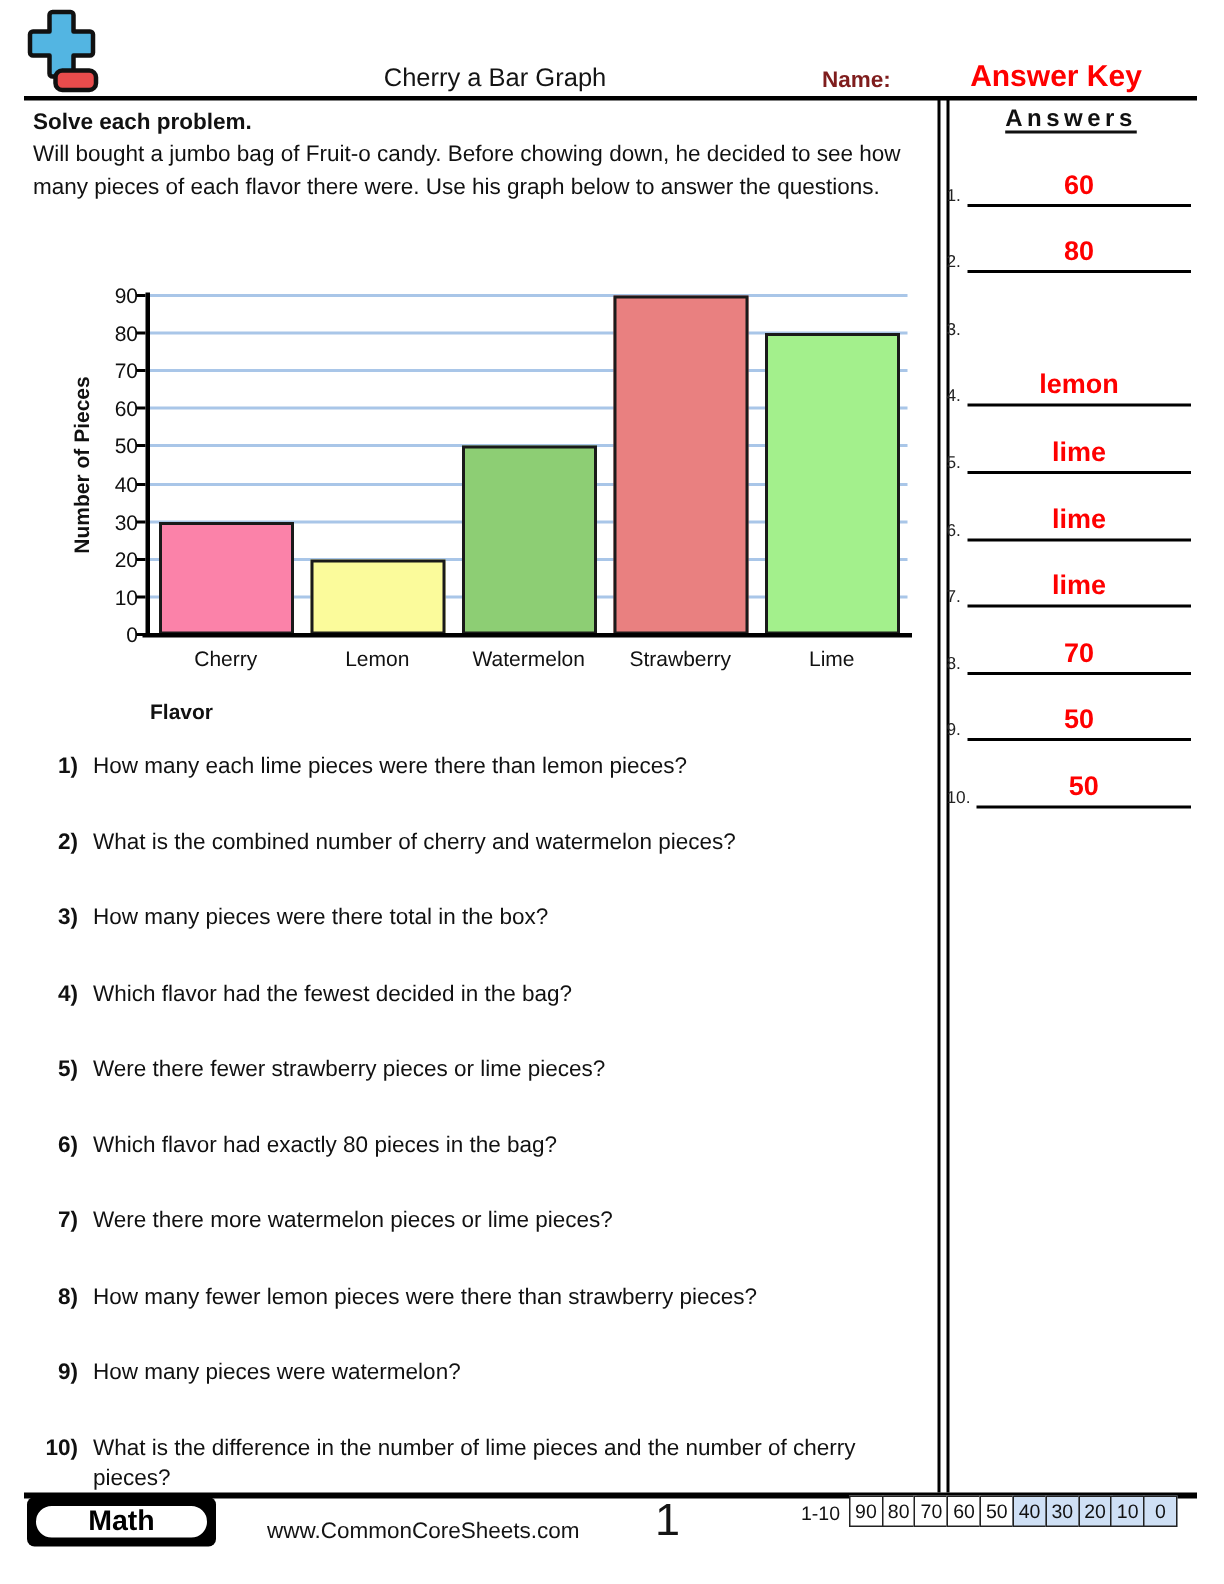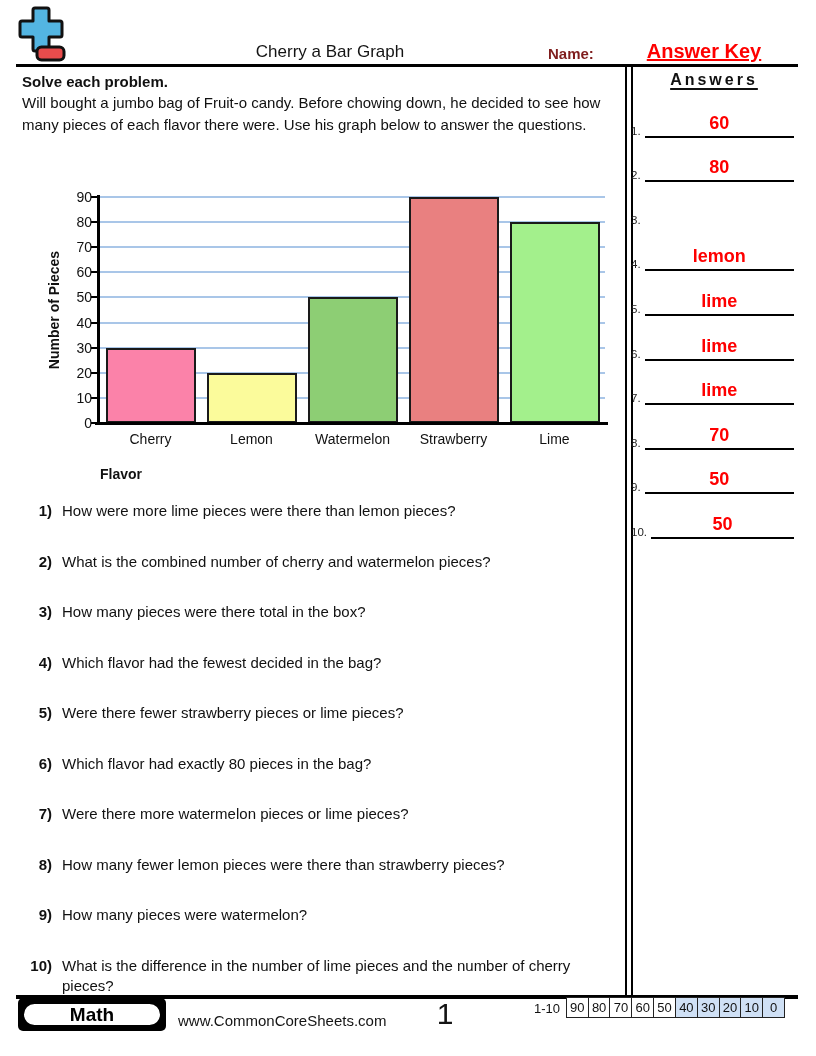--- a/index.html
+++ b/index.html
@@ -51,21 +51,21 @@
   .answers-heading { position:absolute; left:633px; top:71px; width:162px; text-align:center;
     font-size:16px; font-weight:bold; letter-spacing:3px;
     text-decoration:underline; text-underline-offset:3px; text-decoration-thickness:1.5px; }
   .answers-list { position:absolute; left:631px; top:93px; width:163px; }
   .answer-row { display:flex; align-items:flex-end; height:44.6px; }
   .answer-num { flex:none; font-size:11.5px; color:#222; padding-right:4px; padding-bottom:1px; }
   .answer-line { flex:1; border-bottom:2px solid #000; text-align:center; }
   .answer-value { display:inline-block; font-size:18px; font-weight:bold; padding-bottom:2px; }
   
   .footer-rule { position:absolute; left:16px; top:995px; width:782px; height:4px; background:#000; }
-  .math-pill { position:absolute; left:18px; top:998px; width:148px; height:33px;
+  .math-pill { position:absolute; left:18px; top:998px; width:126px; height:33px;
     background:#000; border-radius:5px; }
   .math-pill-inner { position:absolute; left:4px; top:4px; right:4px; bottom:4px;
     background:#fff; border:2.5px solid #000; border-radius:14px;
     display:flex; align-items:center; justify-content:center;
     font-size:19px; font-weight:bold; color:#000; }
   .site-url { position:absolute; left:178px; top:1012px; font-size:15px; color:#141414; }
   .page-num { position:absolute; left:423px; top:997px; width:44px; text-align:center;
     font-size:30px; font-weight:400; color:#141414; }
   .score-label { position:absolute; left:528px; top:1001px; width:32px; text-align:right;
     font-size:13px; }
@@ -80,21 +80,21 @@
 <div class="page">
 
   <div class="logo">
     <svg width="50" height="58" viewBox="0 0 50 58">
       <path id="logo-plus" d="M19 3 h12 a2 2 0 0 1 2 2 v11 h11 a2 2 0 0 1 2 2 v12 a2 2 0 0 1 -2 2 h-11 v12 a2 2 0 0 1 -2 2 h-12 a2 2 0 0 1 -2 -2 v-12 h-11 a2 2 0 0 1 -2 -2 v-12 a2 2 0 0 1 2 -2 h11 v-11 a2 2 0 0 1 2 -2 z" fill="#53b5e2" stroke="#111" stroke-width="3" stroke-linejoin="round"></path>
       <rect id="logo-minus" x="21" y="42" width="27" height="13" rx="4.5" fill="#e84c4c" stroke="#111" stroke-width="3"></rect>
     </svg>
   </div>
   <div class="doc-title">Cherry a Bar Graph</div>
   <div class="name-label">Name:</div>
-  <div class="answer-key" style="color: rgb(254, 0, 0); text-decoration: underline;">Answer Key</div>
+  <div class="answer-key" style="color: rgb(254, 0, 0);">Answer Key</div>
   <div class="header-rule"></div>
   <div class="col-divider"></div>
 
   <div class="instructions">
     <div class="instr-heading">Solve each problem.</div>
     <div class="instr-body">Will bought a jumbo bag of Fruit-o candy. Before chowing down, he decided to see how many pieces of each flavor there were. Use his graph below to answer the questions.</div>
   </div>
 
   <div class="ylabel">Number of Pieces</div>
   <div class="yticks" id="yticks">
@@ -144,21 +144,21 @@
       <div class="xlabel-item" style="left: 101px; width: 101px;">Lemon</div>
       <div class="xlabel-item" style="left: 202px; width: 101px;">Watermelon</div>
       <div class="xlabel-item" style="left: 303px; width: 101px;">Strawberry</div>
       <div class="xlabel-item" style="left: 404px; width: 101px;">Lime</div>
     </div>
   <div class="xaxis-title">Flavor</div>
 
   <div class="questions" id="questions">
       <div class="q-row">
         <div class="q-num">1)</div>
-        <div class="q-text">How were more lime pieces were there than lemon pieces?</div>
+        <div class="q-text">How many each lime pieces were there than lemon pieces?</div>
       </div>
       <div class="q-row">
         <div class="q-num">2)</div>
         <div class="q-text">What is the combined number of cherry and watermelon pieces?</div>
       </div>
       <div class="q-row">
         <div class="q-num">3)</div>
         <div class="q-text">How many pieces were there total in the box?</div>
       </div>
       <div class="q-row">

